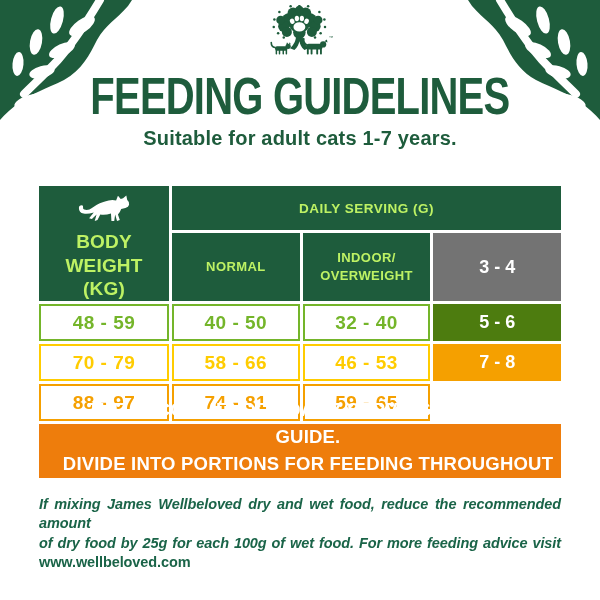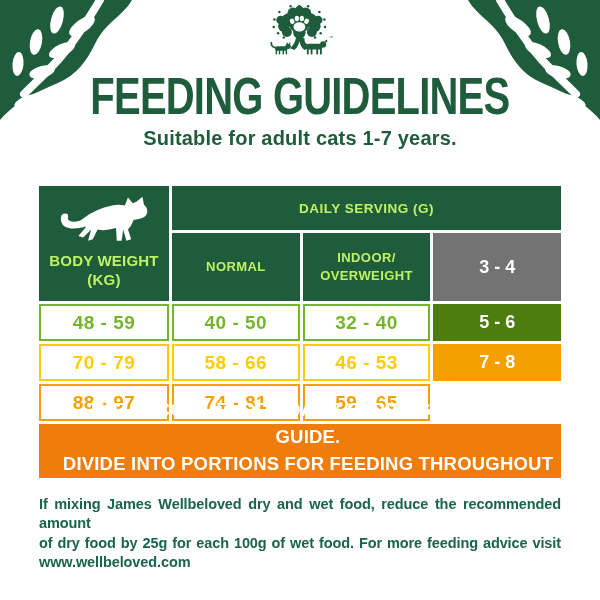--- a/index.html
+++ b/index.html
@@ -46,21 +46,21 @@
     grid-template-rows:44px 68px 37px 37px 37px 54px;
     gap:3px;
   }
   .cell { display:flex; align-items:center; justify-content:center; text-align:center; }
   .hdr  { background:#1e5c3c; color:#bef264; font-weight:bold; }
   .corner-hdr {
     grid-column:1; grid-row:1 / span 2;
     flex-direction:column; justify-content:flex-start;
     padding-top:8px;
   }
-  .corner-hdr .hdr-label { font-size:15px; line-height:1.25; margin-top:6px; letter-spacing:0.2px; }
+  .corner-hdr .hdr-label { font-size:19px; line-height:1.25; margin-top:6px; letter-spacing:0.2px; }
   .serving-hdr { grid-column:2 / span 3; grid-row:1; font-size:13.5px; letter-spacing:0.5px; }
   .sub-hdr { grid-row:2; font-size:13px; letter-spacing:0.4px; line-height:1.35; flex-direction:column; }
 
   .weight-cell { font-size:18px; font-weight:bold; color:#ffffff; }
   .value-cell  { background:#ffffff; font-size:19px; font-weight:bold; letter-spacing:0.5px; }
 
   .row-green  .weight-cell { background:#737373; }
   .row-green  .value-cell  { border:2px solid #74b52a; color:#74b52a; }
   .row-yellow .weight-cell { background:#4d7c0f; }
   .row-yellow .value-cell  { border:2px solid #ffcc00; color:#ffcc00; }
@@ -86,21 +86,21 @@
   
   .footer-note {
     width:522px;
     margin:17px auto 0 auto;
     color:#1a6448;
     font-weight:bold;
     font-size:14.5px;
     line-height:1.33;
     letter-spacing:-0.1px;
   }
-  .footer-note .just { text-align:justify; text-align-last:justify; }
+  .footer-note .just { text-align:justify; text-align-last:justify;font-style:italic; }
   .footer-note .last { text-align:left; }
 
   .cat-icon-svg { width:96px; height:52px; }
   svg { display:block; }
 </style>
 </head>
 <body>
 
 <div class="corner left">
   <svg viewBox="0 0 132 122" width="132" height="122" aria-hidden="true">

